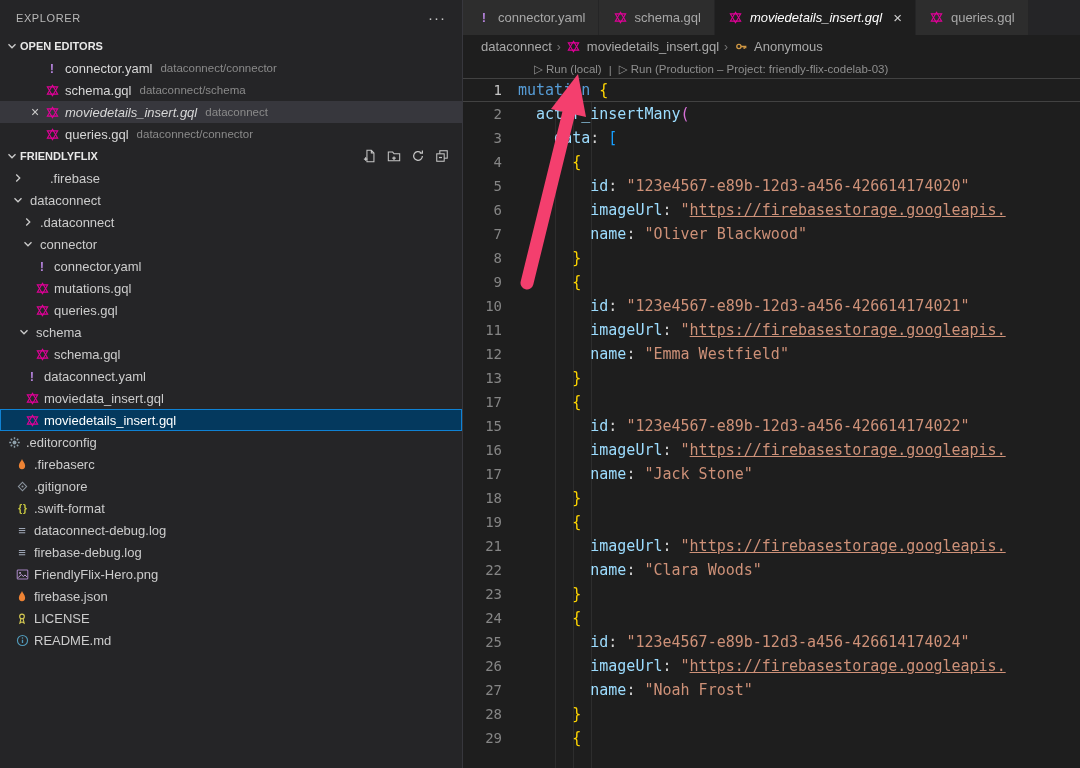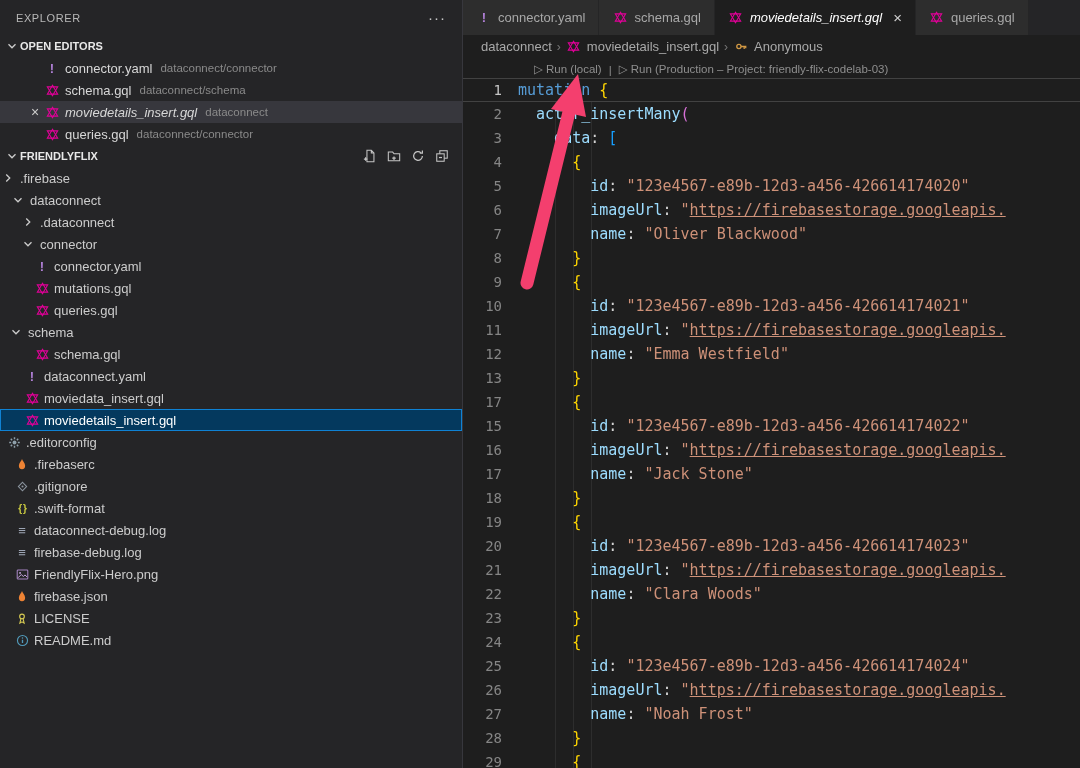--- a/index.html
+++ b/index.html
@@ -146,21 +146,21 @@
         <span class="ficon">
           <svg width="14" height="14" viewBox="0 0 16 16" fill="none" stroke="#c5c5c5" stroke-width="1.2">
             <rect x="5.5" y="2" width="8.5" height="8.5"></rect>
             <rect x="2" y="5.5" width="8.5" height="8.5" fill="#252527"></rect>
             <path d="M4.5 9.75h3.5" stroke-width="1.4"></path>
           </svg>
         </span>
       </span>
   </div>
   <div id="tree">
-      <div class="tree-row" style="">
+      <div class="tree-row" style="padding-left: 10px; gap: 20px;">
         <span class="chev">
           <svg width="14" height="14" viewBox="0 0 16 16">
             <path d="M6 4l4 4-4 4" fill="none" stroke="#cccccc" stroke-width="1.5"></path>
           </svg>
         </span>
         <span class="tree-name">.firebase</span>
       </div>
       <div class="tree-row" style="padding-left: 10px;">
         <span class="chev">
           <svg width="14" height="14" viewBox="0 0 16 16">
@@ -202,21 +202,21 @@
       </div>
       <div class="tree-row" style="padding-left: 34px;">
         <span class="ficon">
           <svg width="13" height="13" viewBox="0 0 16 16">
             <path d="M8 1.6 L14.3 12.4 L1.7 12.4 Z" fill="none" stroke="#e10098" stroke-width="1.4"></path>
             <path d="M8 14.4 L1.7 3.6 L14.3 3.6 Z" fill="none" stroke="#e10098" stroke-width="1.4"></path>
           </svg>
         </span>
         <span class="tree-name">queries.gql</span>
       </div>
-      <div class="tree-row" style="padding-left: 8px;">
+      <div class="tree-row" style="padding-left: 16px;">
         <span class="chev">
           <svg width="14" height="14" viewBox="0 0 16 16">
             <path d="M4 6l4 4 4-4" fill="none" stroke="#cccccc" stroke-width="1.5"></path>
           </svg>
         </span>
         <span class="tree-name">schema</span>
       </div>
       <div class="tree-row" style="padding-left: 34px;">
         <span class="ficon">
           <svg width="13" height="13" viewBox="0 0 16 16">
@@ -417,21 +417,20 @@
       <div class="cl"><span class="ln">10</span><span class="ct"><span class="tk-p">        id</span><span class="tk-w">: </span><span class="tk-s">"123e4567-e89b-12d3-a456-426614174021"</span></span></div>
       <div class="cl"><span class="ln">11</span><span class="ct"><span class="tk-p">        imageUrl</span><span class="tk-w">: </span><span class="tk-s">"</span><span class="tk-u">https://firebasestorage.googleapis.</span></span></div>
       <div class="cl"><span class="ln">12</span><span class="ct"><span class="tk-p">        name</span><span class="tk-w">: </span><span class="tk-s">"Emma Westfield"</span></span></div>
       <div class="cl"><span class="ln">13</span><span class="ct"><span class="tk-y">      }</span></span></div>
       <div class="cl"><span class="ln">17</span><span class="ct"><span class="tk-y">      {</span></span></div>
       <div class="cl"><span class="ln">15</span><span class="ct"><span class="tk-p">        id</span><span class="tk-w">: </span><span class="tk-s">"123e4567-e89b-12d3-a456-426614174022"</span></span></div>
       <div class="cl"><span class="ln">16</span><span class="ct"><span class="tk-p">        imageUrl</span><span class="tk-w">: </span><span class="tk-s">"</span><span class="tk-u">https://firebasestorage.googleapis.</span></span></div>
       <div class="cl"><span class="ln">17</span><span class="ct"><span class="tk-p">        name</span><span class="tk-w">: </span><span class="tk-s">"Jack Stone"</span></span></div>
       <div class="cl"><span class="ln">18</span><span class="ct"><span class="tk-y">      }</span></span></div>
       <div class="cl"><span class="ln">19</span><span class="ct"><span class="tk-y">      {</span></span></div>
-      <div class="cl"><span class="ln">20</span><span class="ct"><span class="tk-p">        id</span><span class="tk-w">: </span><span class="tk-s">"123e4567-e89b-12d3-a456-426614174023"</span></span></div>
       <div class="cl"><span class="ln">21</span><span class="ct"><span class="tk-p">        imageUrl</span><span class="tk-w">: </span><span class="tk-s">"</span><span class="tk-u">https://firebasestorage.googleapis.</span></span></div>
       <div class="cl"><span class="ln">22</span><span class="ct"><span class="tk-p">        name</span><span class="tk-w">: </span><span class="tk-s">"Clara Woods"</span></span></div>
       <div class="cl"><span class="ln">23</span><span class="ct"><span class="tk-y">      }</span></span></div>
       <div class="cl"><span class="ln">24</span><span class="ct"><span class="tk-y">      {</span></span></div>
       <div class="cl"><span class="ln">25</span><span class="ct"><span class="tk-p">        id</span><span class="tk-w">: </span><span class="tk-s">"123e4567-e89b-12d3-a456-426614174024"</span></span></div>
       <div class="cl"><span class="ln">26</span><span class="ct"><span class="tk-p">        imageUrl</span><span class="tk-w">: </span><span class="tk-s">"</span><span class="tk-u">https://firebasestorage.googleapis.</span></span></div>
       <div class="cl"><span class="ln">27</span><span class="ct"><span class="tk-p">        name</span><span class="tk-w">: </span><span class="tk-s">"Noah Frost"</span></span></div>
       <div class="cl"><span class="ln">28</span><span class="ct"><span class="tk-y">      }</span></span></div>
       <div class="cl"><span class="ln">29</span><span class="ct"><span class="tk-y">      {</span></span></div>
     </div>

